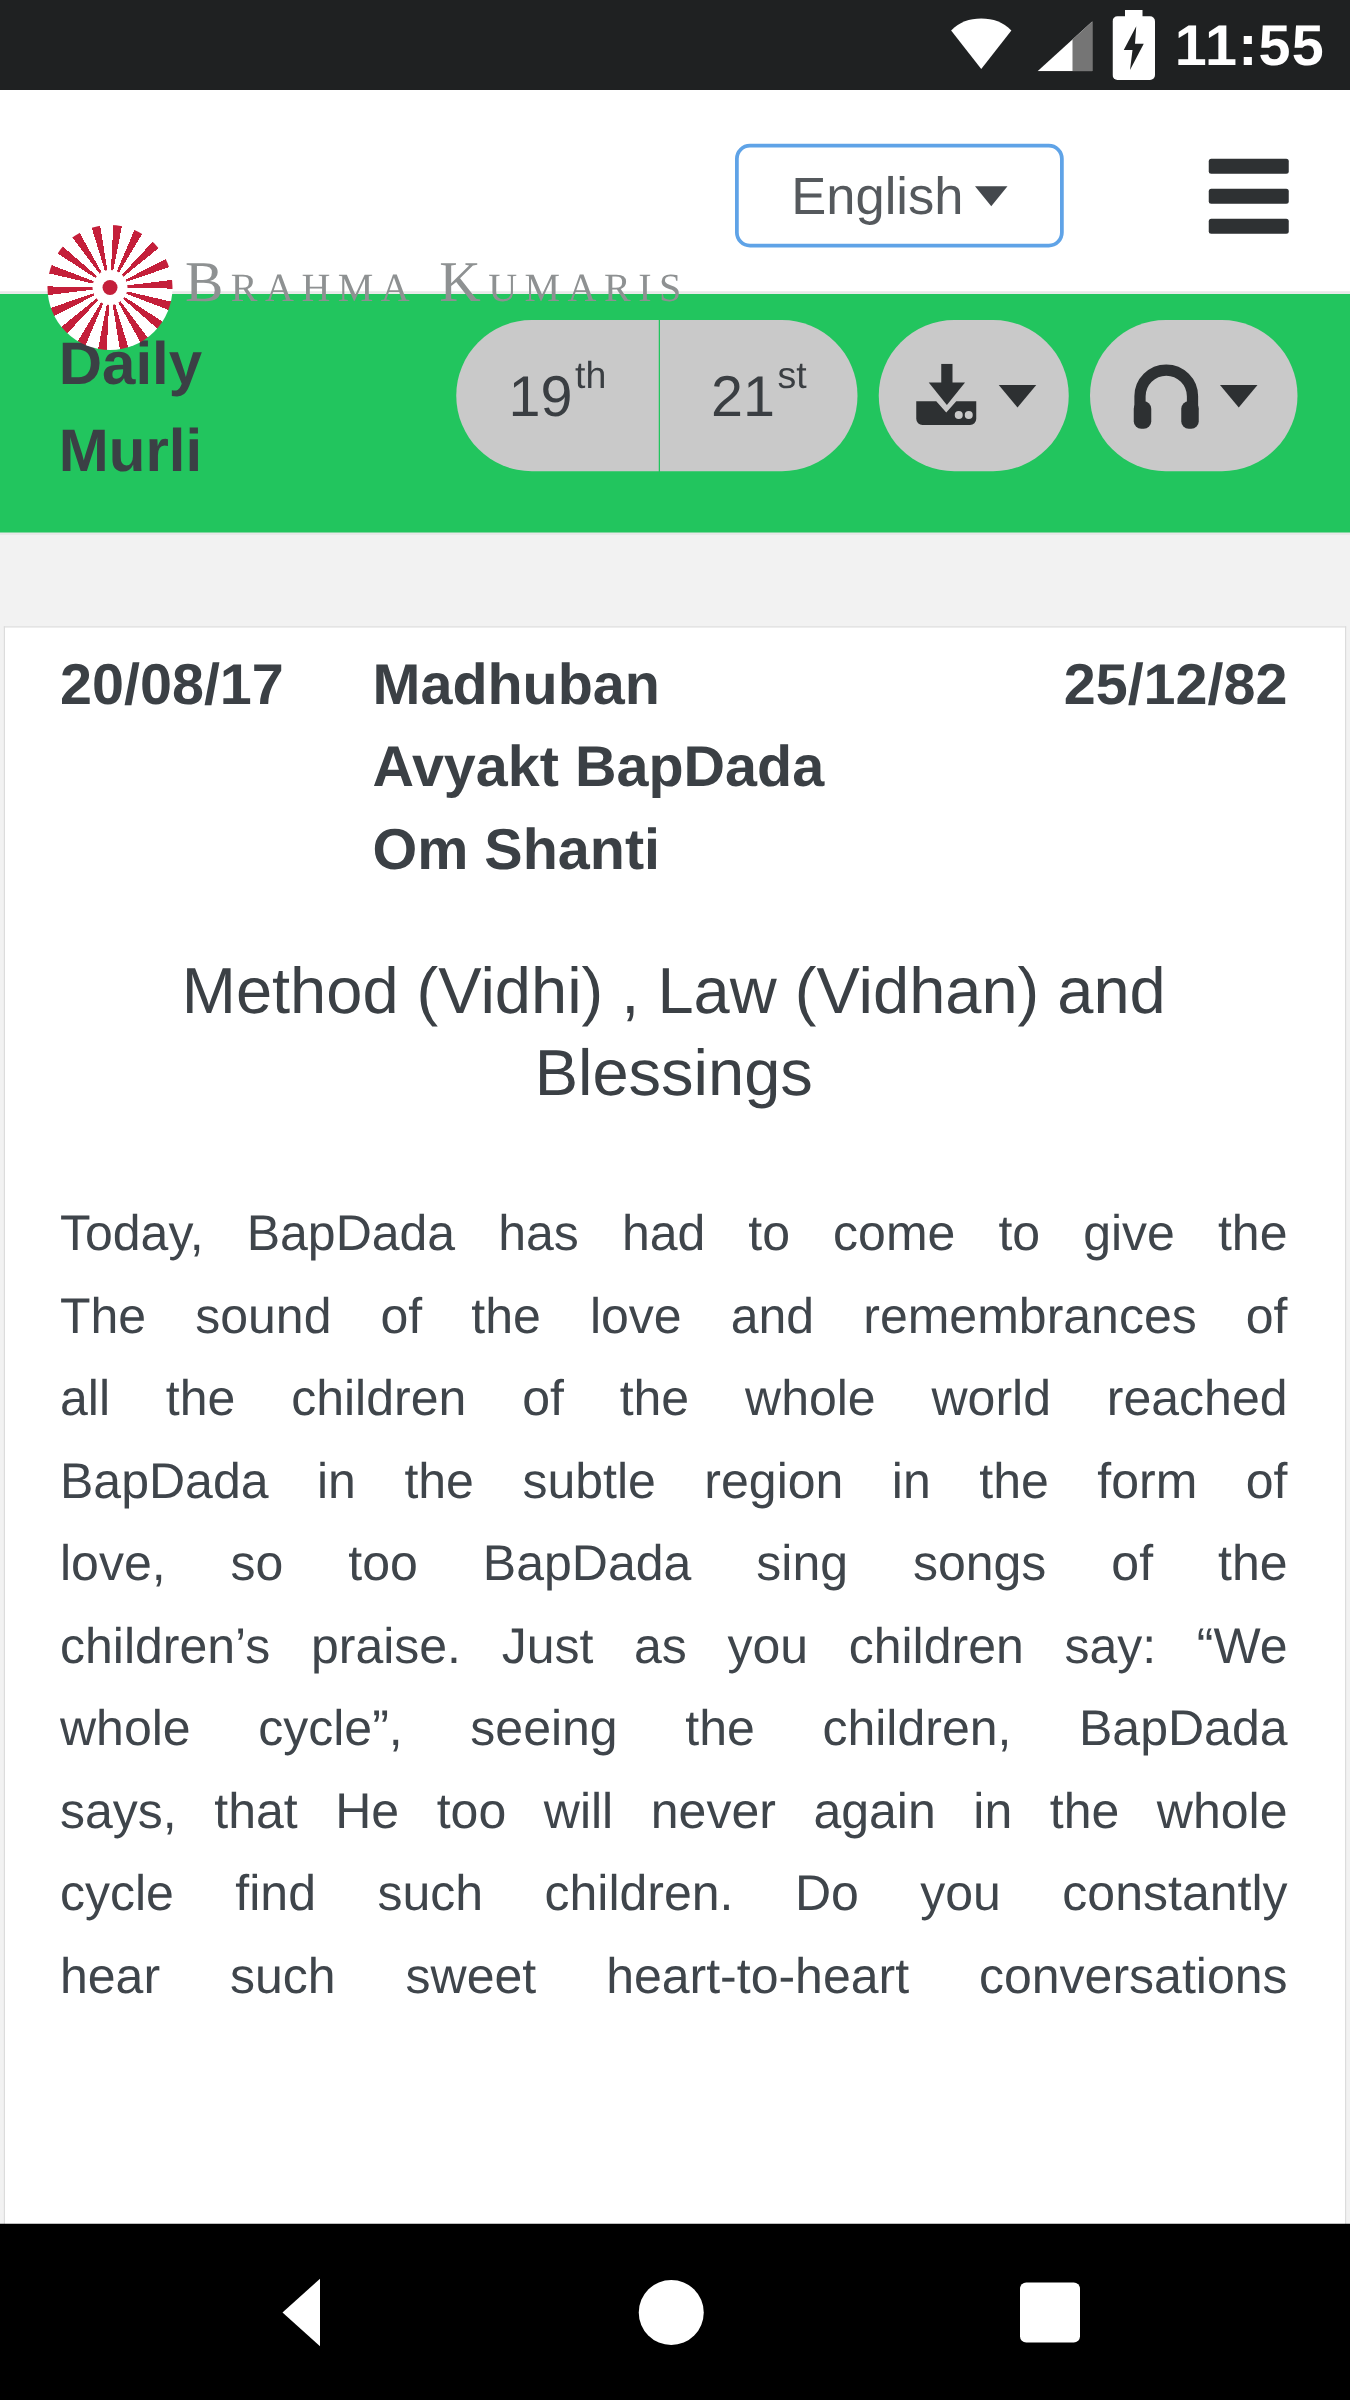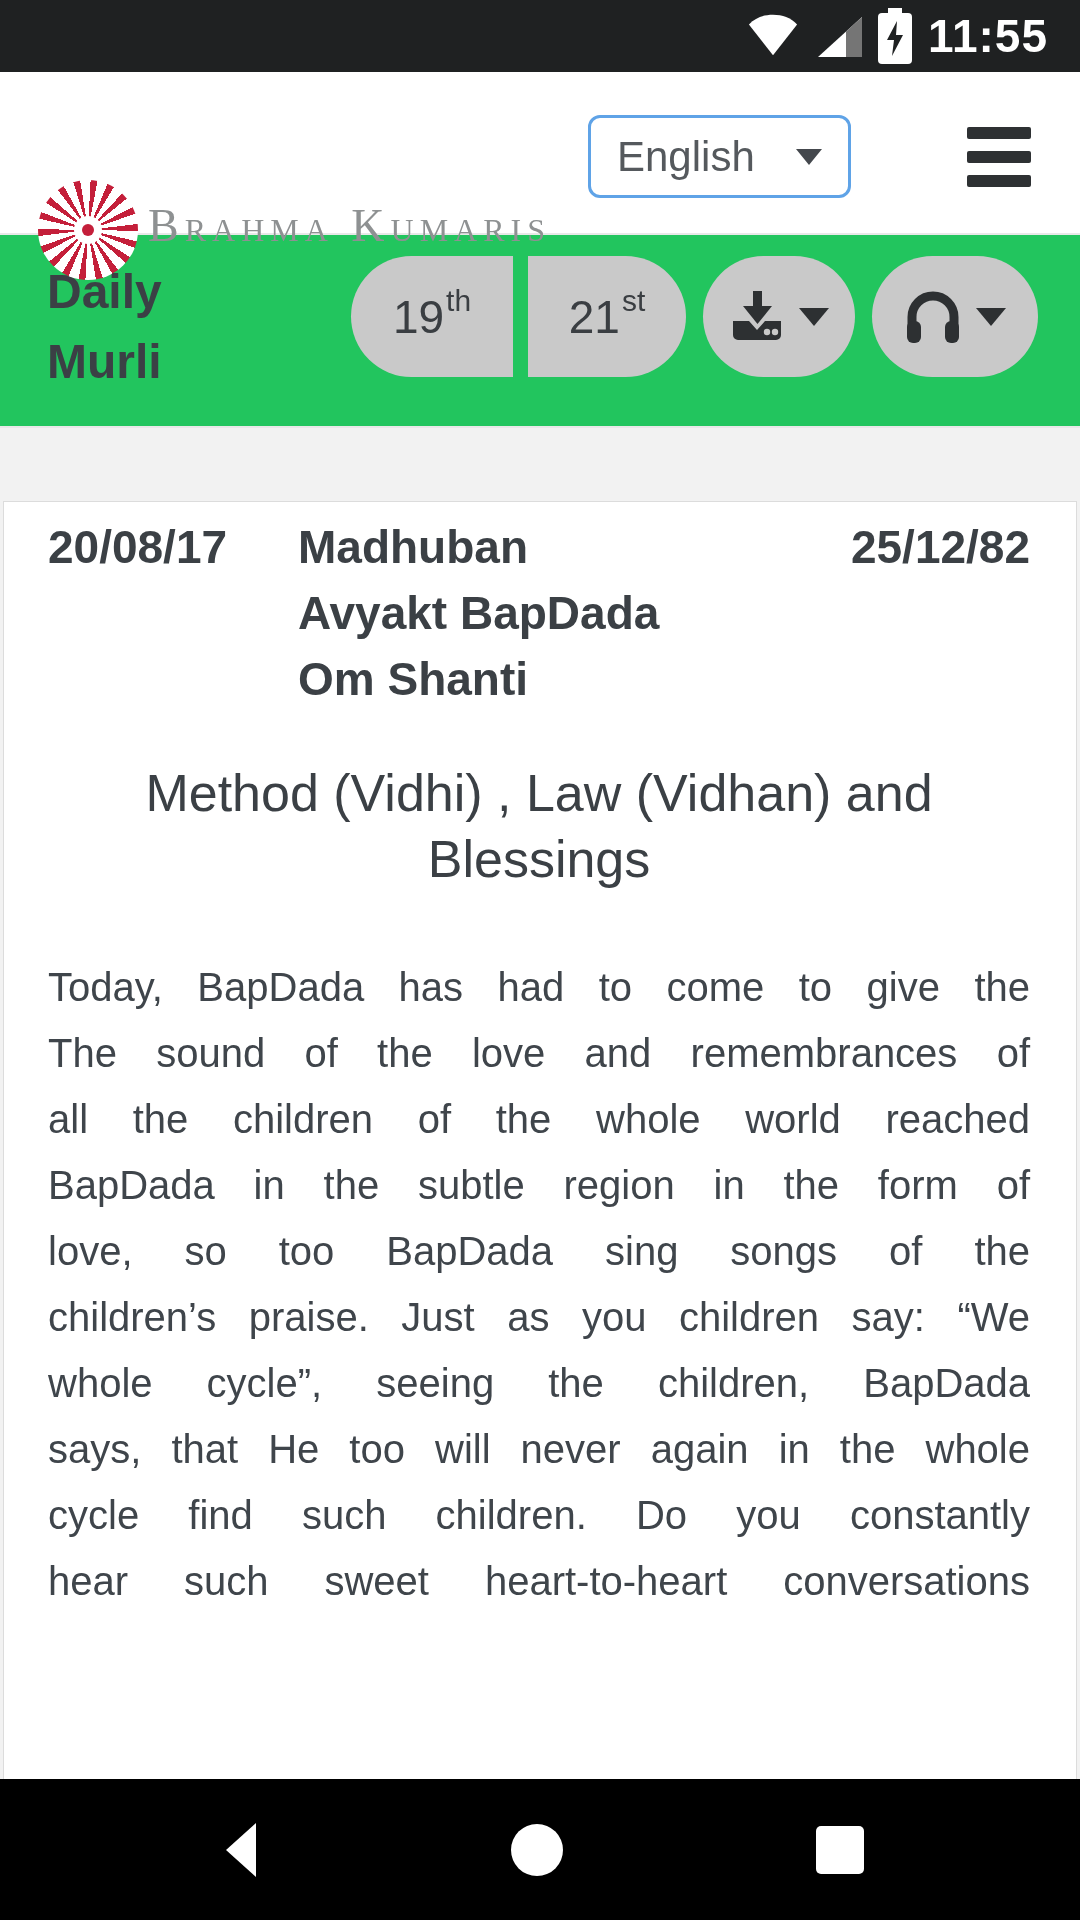--- a/index.html
+++ b/index.html
@@ -8,59 +8,59 @@
     position:relative; overflow:hidden;
     background:var(--page_bg,#f2f2f2);
     font-family:"Liberation Sans", sans-serif;
     color:var(--text_dark,#3b4045);
   }
 
   
   .status-bar {
     height:72px; background:var(--status_bar_bg,#1f2122);
     display:flex; align-items:center; justify-content:flex-end;
-    gap:16px; padding-right:32px;
+    gap:16px; padding-right:20px;
   }
   .status-bar .time { color:#fff; font-size:46px; font-weight:bold; letter-spacing:1px; }
 
   
   .header { height:163px; background:#fff; border-bottom:2px solid var(--divider,#e8e8e8); position:relative; }
   .logo {
     position:absolute; left:38px; top:108px; width:100px; height:100px; border-radius:50%;
     background:repeating-conic-gradient(from 3deg, var(--accent_red,#c41f3a) 0 8deg, #fff 8deg 20deg);
   }
   .logo::before { content:""; position:absolute; inset:36px; background:#fff; border-radius:50%; }
   .logo::after  { content:""; position:absolute; left:44px; top:44px; width:12px; height:12px; background:var(--accent_red,#c41f3a); border-radius:50%; }
   .brand {
     position:absolute; left:148px; top:72px; height:163px; display:flex; align-items:center;
     font-family:"Liberation Serif", serif; font-variant:small-caps;
     font-size:46px; letter-spacing:6px; color:var(--brand_gray,#8e9192);
   }
   .lang-select {
     position:absolute; left:588px; top:43px; width:263px; height:83px;
     border:3px solid var(--select_border,#5fa3e7); border-radius:12px;
-    display:flex; align-items:center; padding:0 26px; background:#fff; cursor:pointer;
+    display:flex; align-items:center; padding:0 42px; background:#fff; cursor:pointer;
   }
   .lang-select .value { font-size:42px; color:#55595d; }
   .caret-down {
     width:0; height:0; border-left:15px solid transparent; border-right:15px solid transparent;
     border-top:18px solid var(--icon_dark,#2d3032);
   }
   .lang-select .caret-down { margin-left:auto; border-left-width:13px; border-right-width:13px; border-top-width:16px; border-top-color:#44484d; }
   .hamburger { position:absolute; left:967px; top:55px; width:64px; display:flex; flex-direction:column; gap:12px; cursor:pointer; }
   .hamburger .bar { height:12px; background:#2e3133; border-radius:2px; }
 
   
   .murli-bar {
     height:193px; background:#22c55e; border-bottom:2px solid var(--divider,#e8e8e8);
     display:flex; align-items:flex-start; padding:0 42px 0 47px;
   }
   .murli-title { width:160px; margin-top:22px; font-size:48px; line-height:70px; font-weight:bold; color:var(--text_dark,#3b4045); }
   .btn-group { margin-left:auto; margin-top:21px; display:flex; align-items:center; gap:17px; }
-  .seg-group { display:flex; gap:15px; }
+  .seg-group { display:flex; gap:1px; }
   .seg {
     background:var(--pill_gray,#c9c9c9); height:121px; display:flex; align-items:center; justify-content:center;
     font-size:46px; color:#3a3e42; cursor:pointer;
   }
   .seg-left  { width:162px; border-radius:62px 0 0 62px; }
   .seg-right { width:158px; border-radius:0 62px 62px 0; }
   .seg .sup { font-size:30px; position:relative; top:-16px; margin-left:2px; }
   .pill-btn {
     background:var(--pill_gray,#c9c9c9); height:121px; border-radius:62px;
     display:flex; align-items:center; justify-content:center; gap:14px; cursor:pointer;

